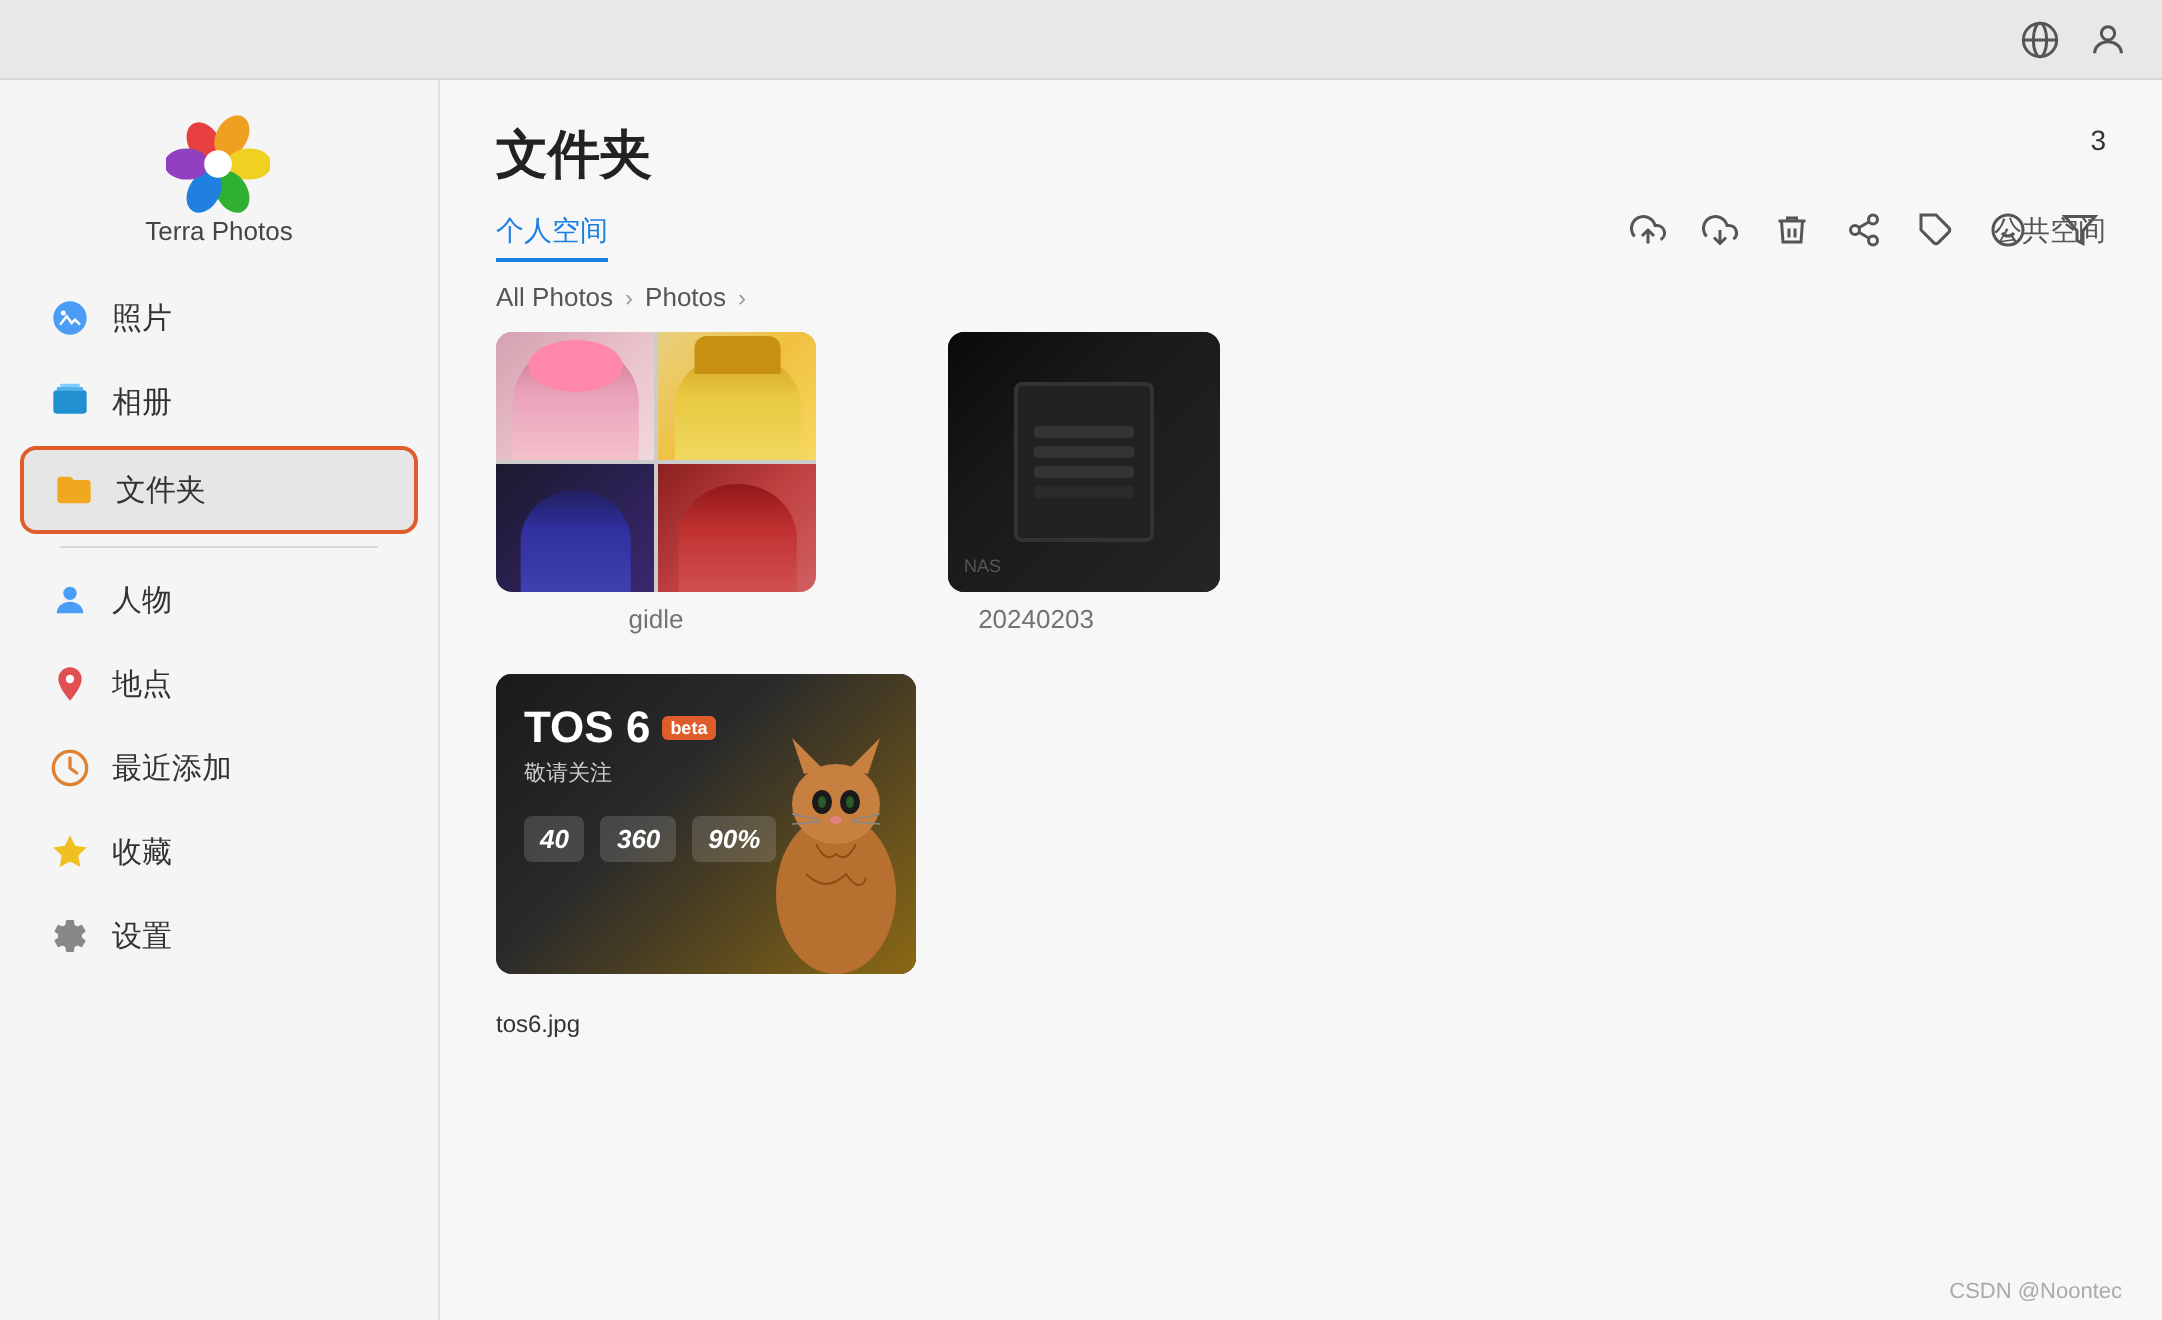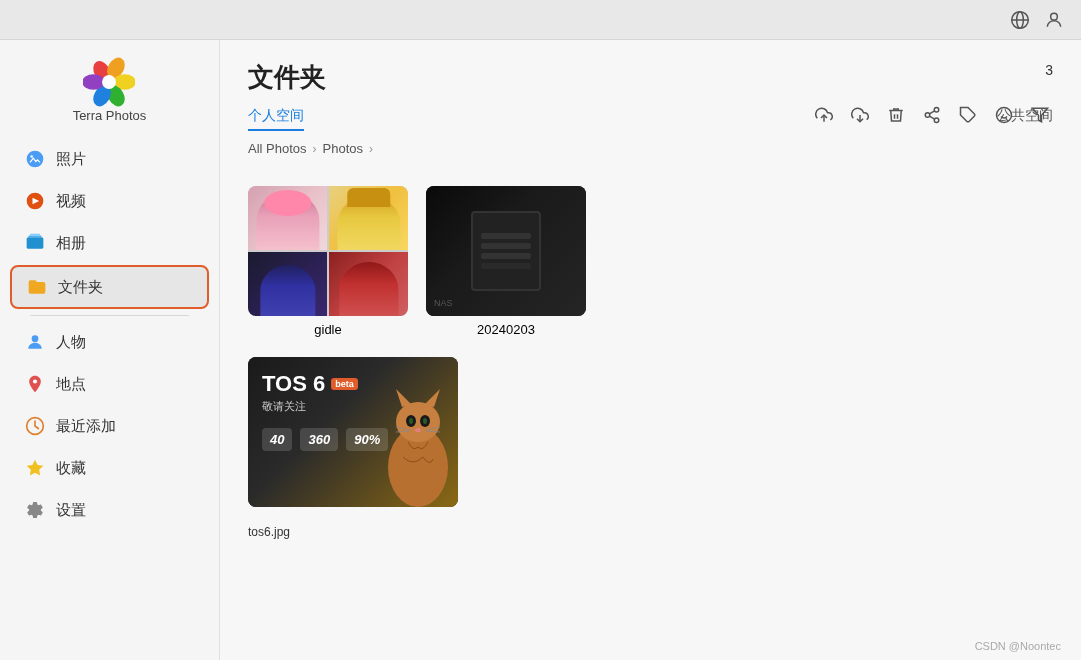--- a/index.html
+++ b/index.html
@@ -145,21 +145,21 @@
       border-bottom: 2px solid #1a7fe0;
     }
 
     
     .breadcrumb-row {
       display: flex;
       align-items: center;
       gap: 6px;
       font-size: 13px;
       color: #666;
-      margin-bottom: 30px;
+      margin-bottom: 10px;
     }
 
     .breadcrumb-row .bc-link {
       cursor: pointer;
       color: #555;
     }
 
     .bc-sep {
       color: #999;
       font-size: 12px;
@@ -208,21 +208,21 @@
     .folder-item {
       display: flex;
       flex-direction: column;
       align-items: center;
       cursor: pointer;
     }
 
     .folder-label {
       margin-top: 6px;
       font-size: 13px;
-      color: #000000;
+      color: #737373;
     }
 
     
     .gidle-grid {
       display: grid;
       grid-template-columns: 1fr 1fr;
       grid-template-rows: 1fr 1fr;
       width: 160px;
       height: 130px;
       border-radius: 8px;
@@ -328,28 +328,29 @@
     }
 
     
     svg.flower {
       width: 52px;
       height: 52px;
     }
 
     
     .dark-folder {
-      width: 160px;
+      width: 136px;
       height: 130px;
       border-radius: 8px;
       overflow: hidden;
       background: #1a1a1a;
       display: flex;
       align-items: center;
       justify-content: center;
+      margin-left: 48px;
     }
 
     
     .section-row {
       margin-bottom: 20px;
     }
   </style>
 </head>
 <body>
 
@@ -399,29 +400,20 @@
         <div class="item-icon">
           <svg width="20" height="20" viewBox="0 0 24 24" fill="none">
             <circle cx="12" cy="12" r="10" fill="#4a9cf5"></circle>
             <path d="M6 16l4-5 3 4 2-2 3 3" stroke="white" stroke-width="1.5" fill="none"></path>
             <circle cx="8" cy="9" r="1.5" fill="white"></circle>
           </svg>
         </div>
         <span>照片</span>
       </div>
 
-      <div class="sidebar-item">
-        <div class="item-icon">
-          <svg width="20" height="20" viewBox="0 0 24 24" fill="none">
-            <circle cx="12" cy="12" r="10" fill="#e05010"></circle>
-            <polygon points="9,8 9,16 17,12" fill="white"></polygon>
-          </svg>
-        </div>
-        <span>视频</span>
-      </div>
 
       <div class="sidebar-item">
         <div class="item-icon">
           <svg width="20" height="20" viewBox="0 0 24 24" fill="none">
             <rect x="2" y="5" width="20" height="14" rx="2" fill="#2090d0"></rect>
             <rect x="4" y="3" width="16" height="2" rx="1" fill="#50b0f0"></rect>
             <rect x="6" y="1" width="12" height="2" rx="1" fill="#80ccff"></rect>
           </svg>
         </div>
         <span>相册</span>

